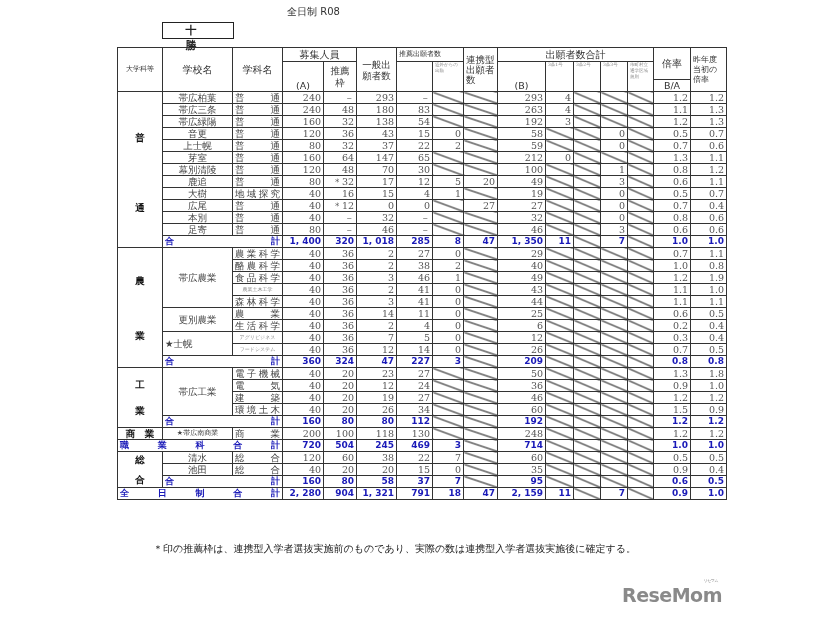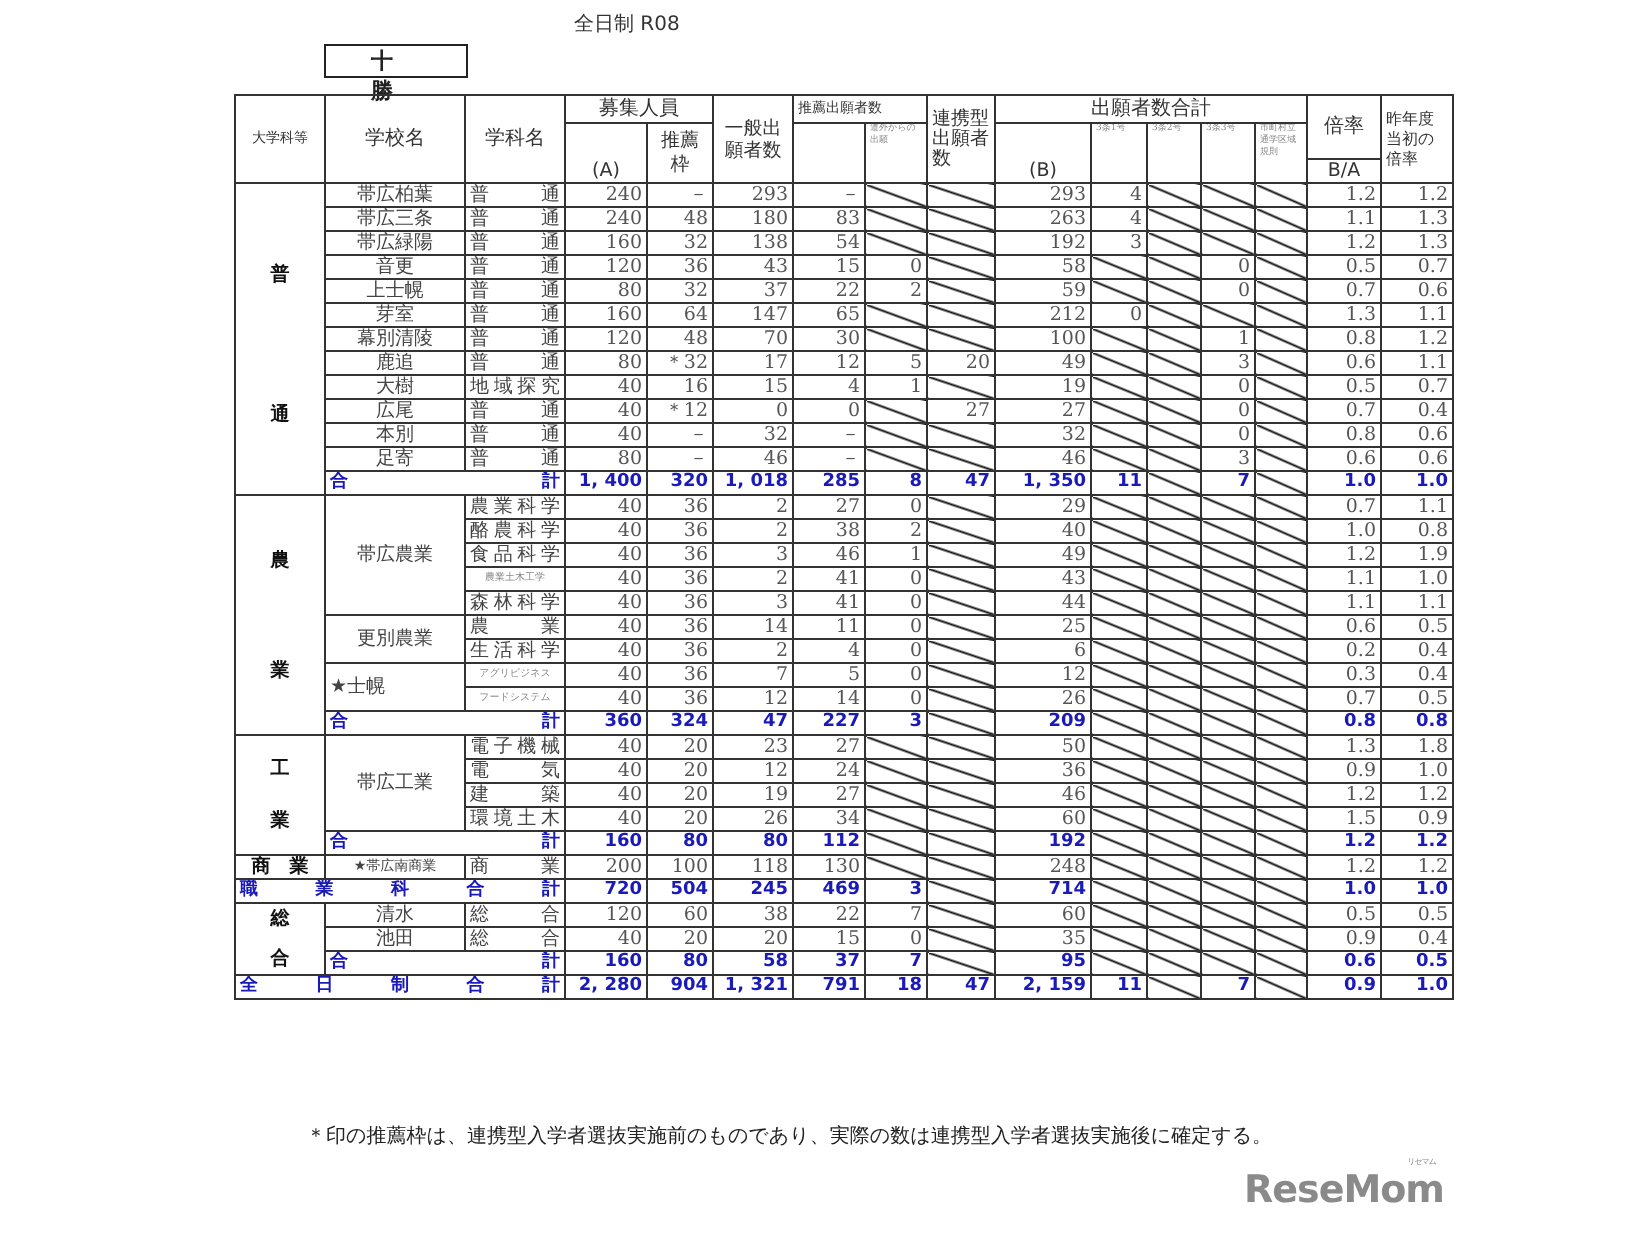--- a/index.html
+++ b/index.html
@@ -17,21 +17,21 @@
   table.grid td.num { text-align:right; color:#555; }
   td.hdr { font-family:"DejaVu Sans", sans-serif; font-size:9px; color:#333; text-align:center; vertical-align:middle; }
   td.tiny { font-size:4.5px !important; line-height:6px !important; color:#888; vertical-align:top; text-align:left; }
   td.diag { background:linear-gradient(to bottom left, transparent calc(50% - 1px), #111 calc(50% - 0.5px), #111 calc(50% + 0.5px), transparent calc(50% + 1px)); }
   td.diag { background:linear-gradient(to top right, transparent 0%, transparent calc(50% - 1px), #111 50%, transparent calc(50% + 1px), transparent 100%); }
   tr.total td { color:#1a1ab8 !important; font-weight:bold; font-family:"DejaVu Sans", sans-serif; font-size:9px; }
   td.cat { font-family:"DejaVu Sans", sans-serif; font-weight:bold; font-size:10px; text-align:center; color:#111; vertical-align:middle; }
   td.school { font-family:"DejaVu Sans", sans-serif; text-align:center; color:#444; font-size:9.5px; }
   td.dept { font-family:"DejaVu Sans", sans-serif; color:#444; font-size:9.5px; text-align:justify; text-align-last:justify; }
   td.dept-small { font-size:5px !important; color:#888; text-align:center; font-family:"DejaVu Sans", sans-serif; }
-  .footnote { position:absolute; left:153px; top:561px; font-size:10px;
+  .footnote { position:absolute; left:153px; top:542px; font-size:10px;
     font-family:"DejaVu Sans", sans-serif; color:#222; }
   .watermark { position:absolute; left:622px; top:584px; font-size:19px;
     font-family:"DejaVu Sans", sans-serif; font-weight:bold; color:#8a8a8a; letter-spacing:-0.5px;text-align:center; }
   .watermark small { position:absolute; right:4px; top:-6px; font-size:4px; font-weight:normal; }
 </style>
 </head>
 <body>
 
 <div class="title-box">十　勝</div>
 <div class="subtitle">全日制 R08</div>

